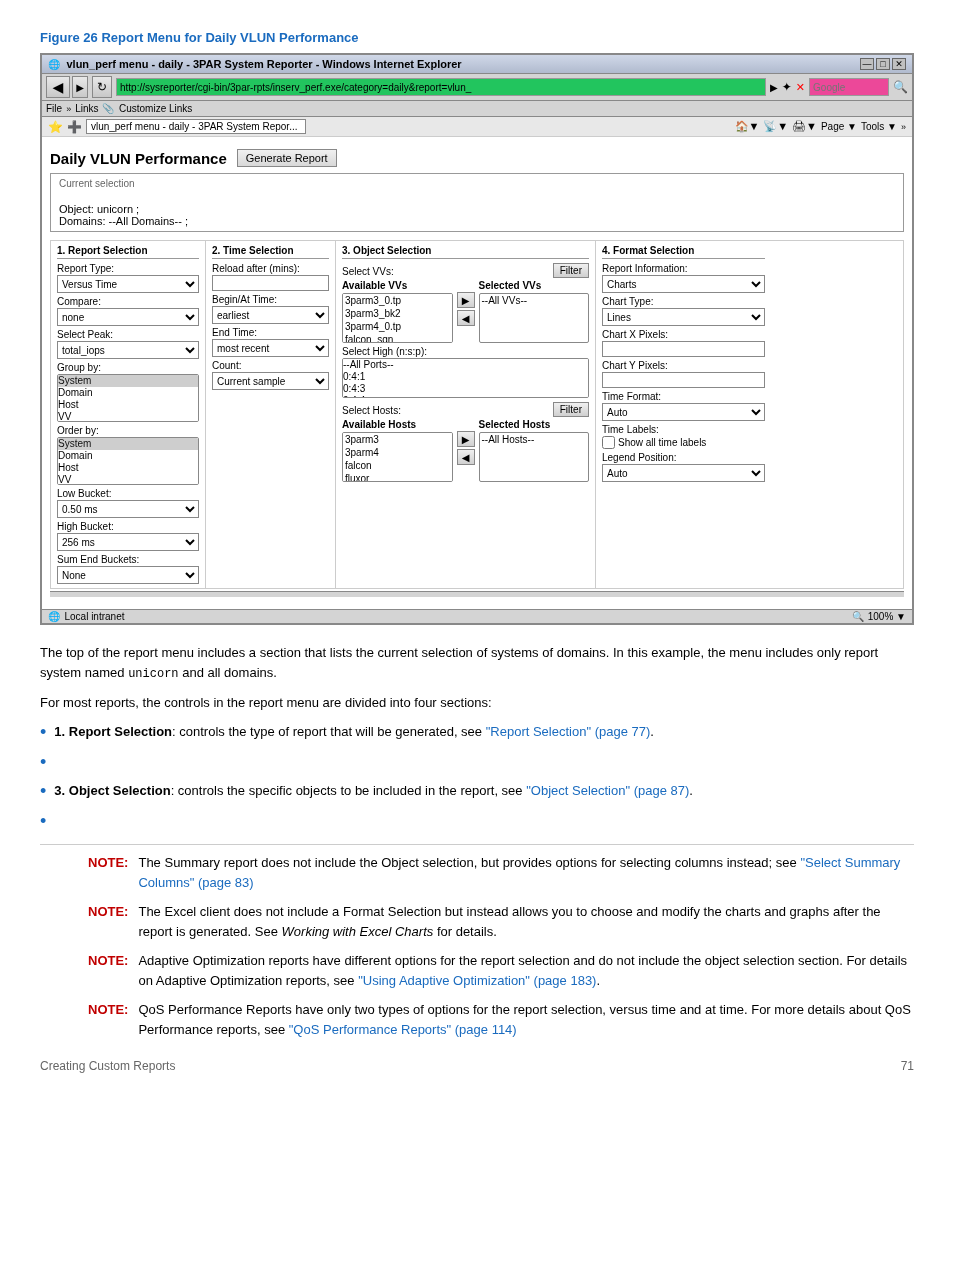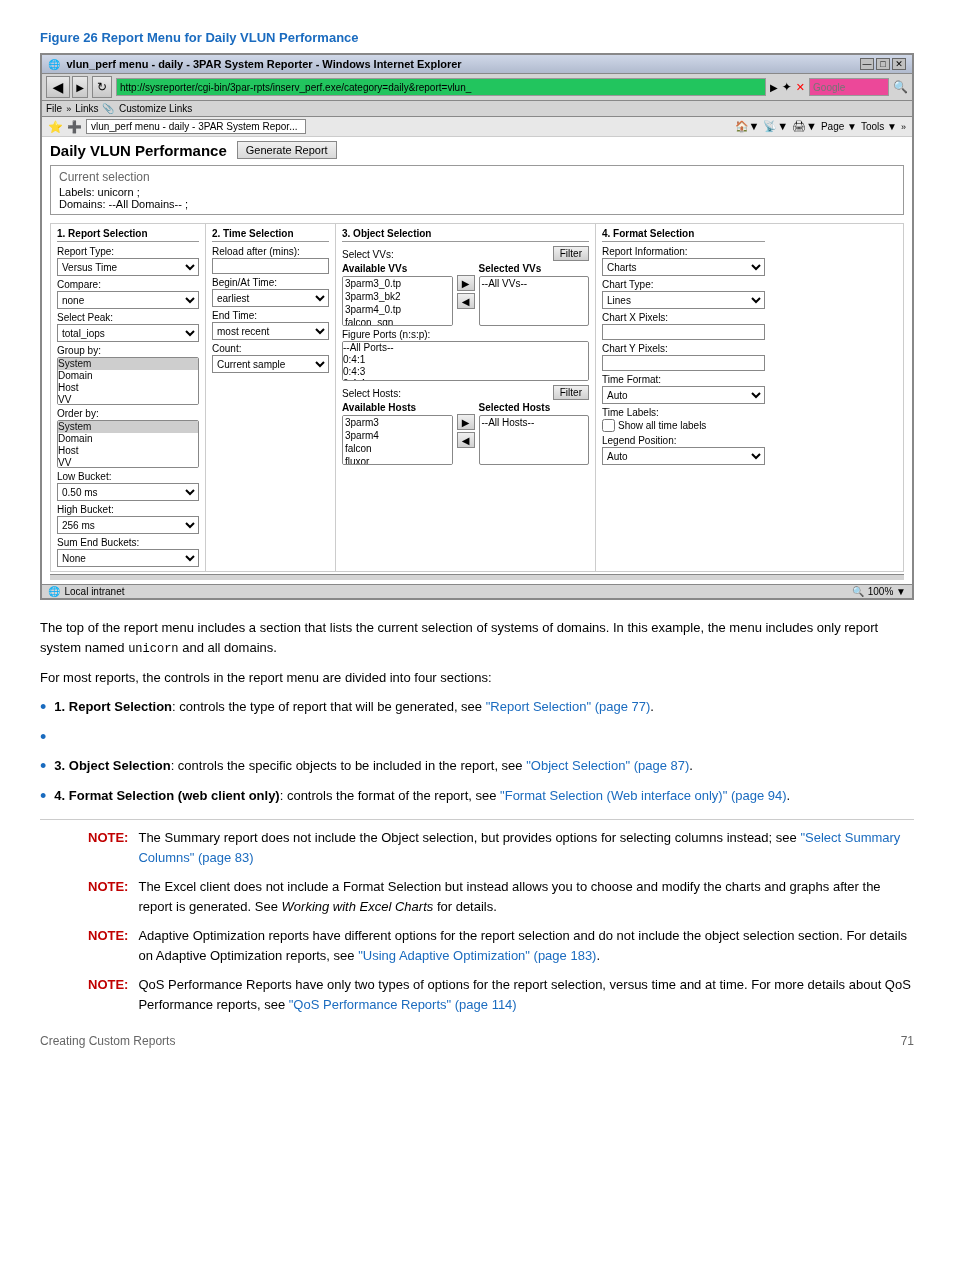--- a/index.html
+++ b/index.html
@@ -108,21 +108,21 @@
       padding: 2px 6px;
       display: flex;
       align-items: center;
       gap: 4px;
       border-bottom: 1px solid #ccc;
       font-size: 10px;
     }
 
     
     .page-content {
-      padding: 4px 8px;
+      padding: 12px 8px;
       background: #fff;
     }
 
     .page-header {
       display: flex;
       align-items: center;
       gap: 10px;
       margin-bottom: 6px;
     }
 
@@ -141,23 +141,23 @@
     }
 
     .current-selection-box {
       border: 1px solid #999;
       padding: 4px 8px;
       margin-bottom: 8px;
       font-size: 11px;
     }
 
     .current-selection-label {
-      font-size: 12px;
+      font-size: 10px;
       color: #666;
-      margin-bottom: 2px;
+      margin-bottom: 14px;
     }
 
     
     .sections-grid {
       display: grid;
       grid-template-columns: 155px 130px 260px 175px;
       gap: 0;
       border: 1px solid #ccc;
     }
 
@@ -473,21 +473,21 @@
 
   <div class="page-content">
     <div class="page-header">
       <span class="page-title-text">Daily VLUN Performance</span>
       <button class="generate-report-btn">Generate Report</button>
     </div>
 
     <div class="current-selection-box">
       <div class="current-selection-label">Current selection</div>
       <div>
-        <span>Labels:</span>
+        <span>Object:</span>
         <span>unicorn ;</span>
       </div>
       <div>
         <span>Domains:</span>
         <span>--All Domains-- ;</span>
       </div>
     </div>
 
     <div class="sections-grid">
 
@@ -586,21 +586,21 @@
             <button class="transfer-btn">◀</button>
           </div>
           <div class="object-col">
             <div class="col-label">Selected VVs</div>
             <select class="listbox" multiple="">
               <option>--All VVs--</option>
             </select>
           </div>
         </div>
 
-        <div class="field-label">Figure Ports (n:s:p):</div>
+        <div class="field-label">Select High (n:s:p):</div>
         <select class="scroll-listbox" multiple="">
           <option>--All Ports--</option>
           <option>0:4:1</option>
           <option>0:4:3</option>
           <option>0:4:4</option>
         </select>
 
         <div style="display:flex; justify-content:space-between; align-items:center; margin-bottom:2px; margin-top:4px;">
           <span class="field-label">Select Hosts:</span>
           <button class="filter-btn">Filter</button>
@@ -700,23 +700,20 @@
     <span class="bullet-dot">•</span>
   </li>
   <li>
     <span class="bullet-dot">•</span>
     <span>
       <strong>3. Object Selection</strong>: controls the specific objects to be included in the report, see <a class="link-text" href="#">"Object Selection" (page 87)</a>.
     </span>
   </li>
   <li>
     <span class="bullet-dot">•</span>
-    <span>
-      <strong>4. Format Selection (web client only)</strong>: controls the format of the report, see <a class="link-text" href="#">"Format Selection (Web interface only)" (page 94)</a>.
-    </span>
   </li>
 </ul>
 
 <hr class="divider-line">
 
 <div class="note-block">
   <div class="note-row">
     <span class="note-label">NOTE:</span>
     <span class="note-text">
       The Summary report does not include the Object selection, but provides options for selecting columns instead; see <a class="link-text" href="#">"Select Summary Columns" (page 83)</a>

